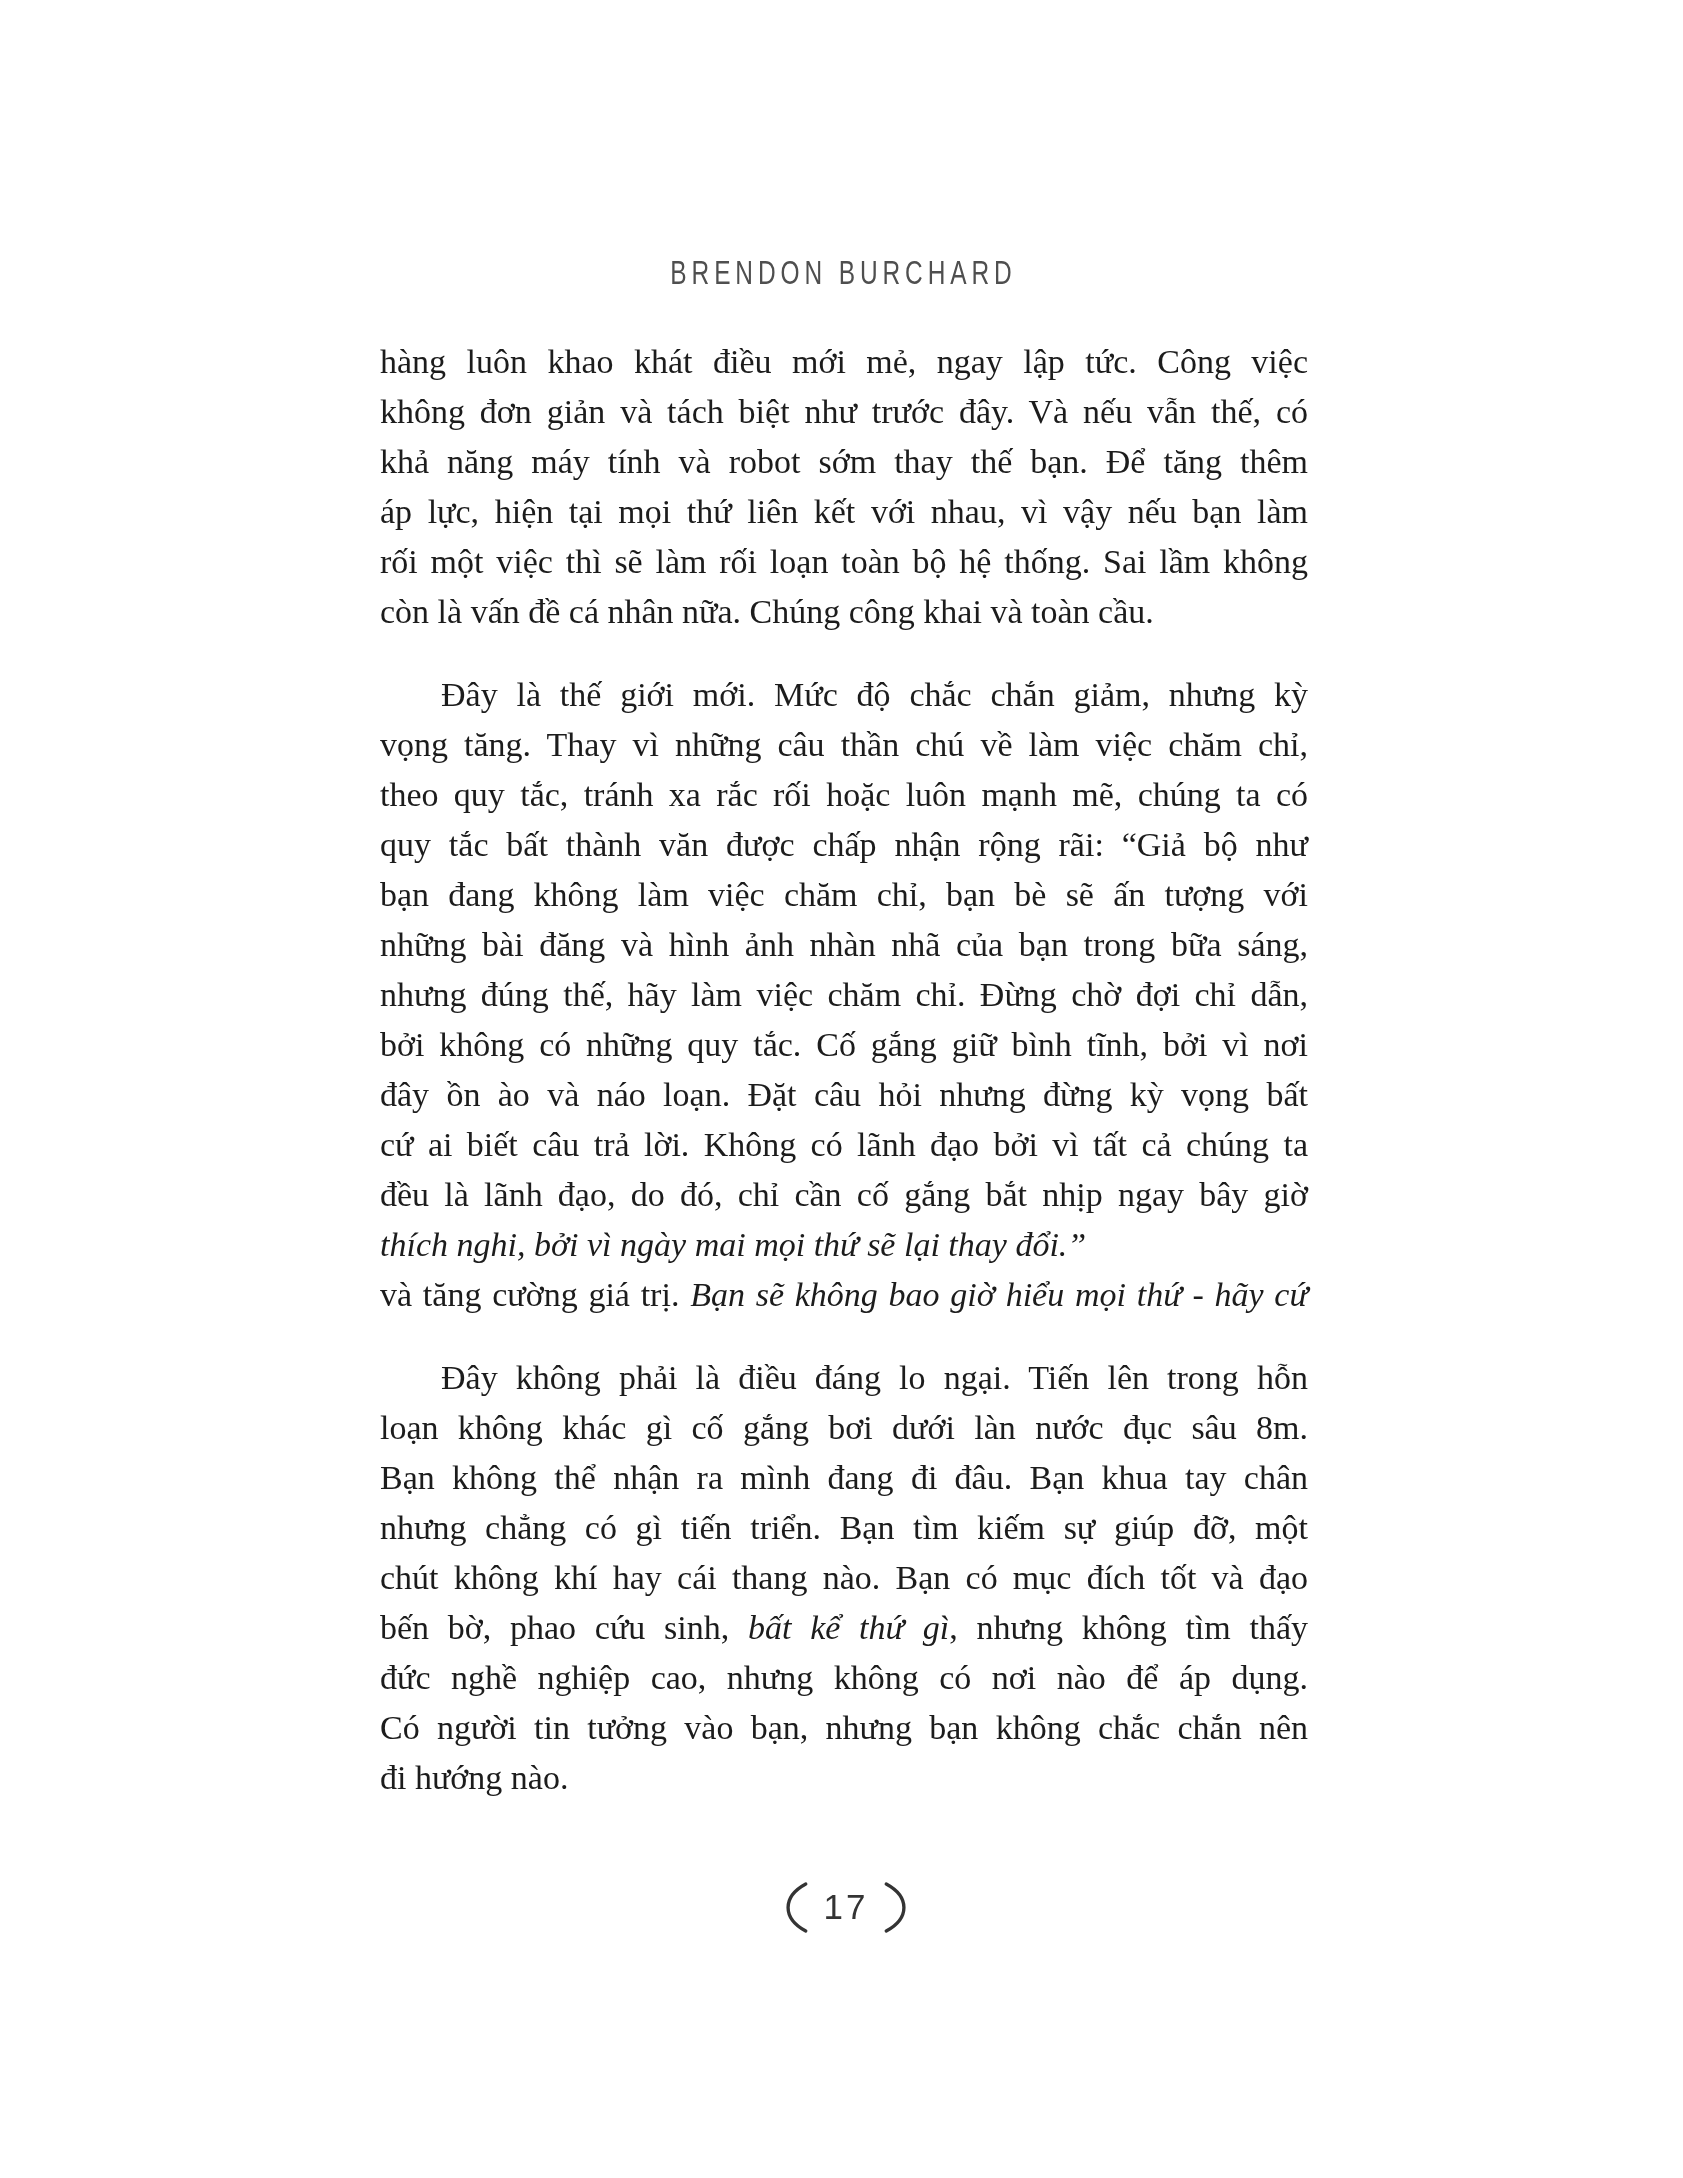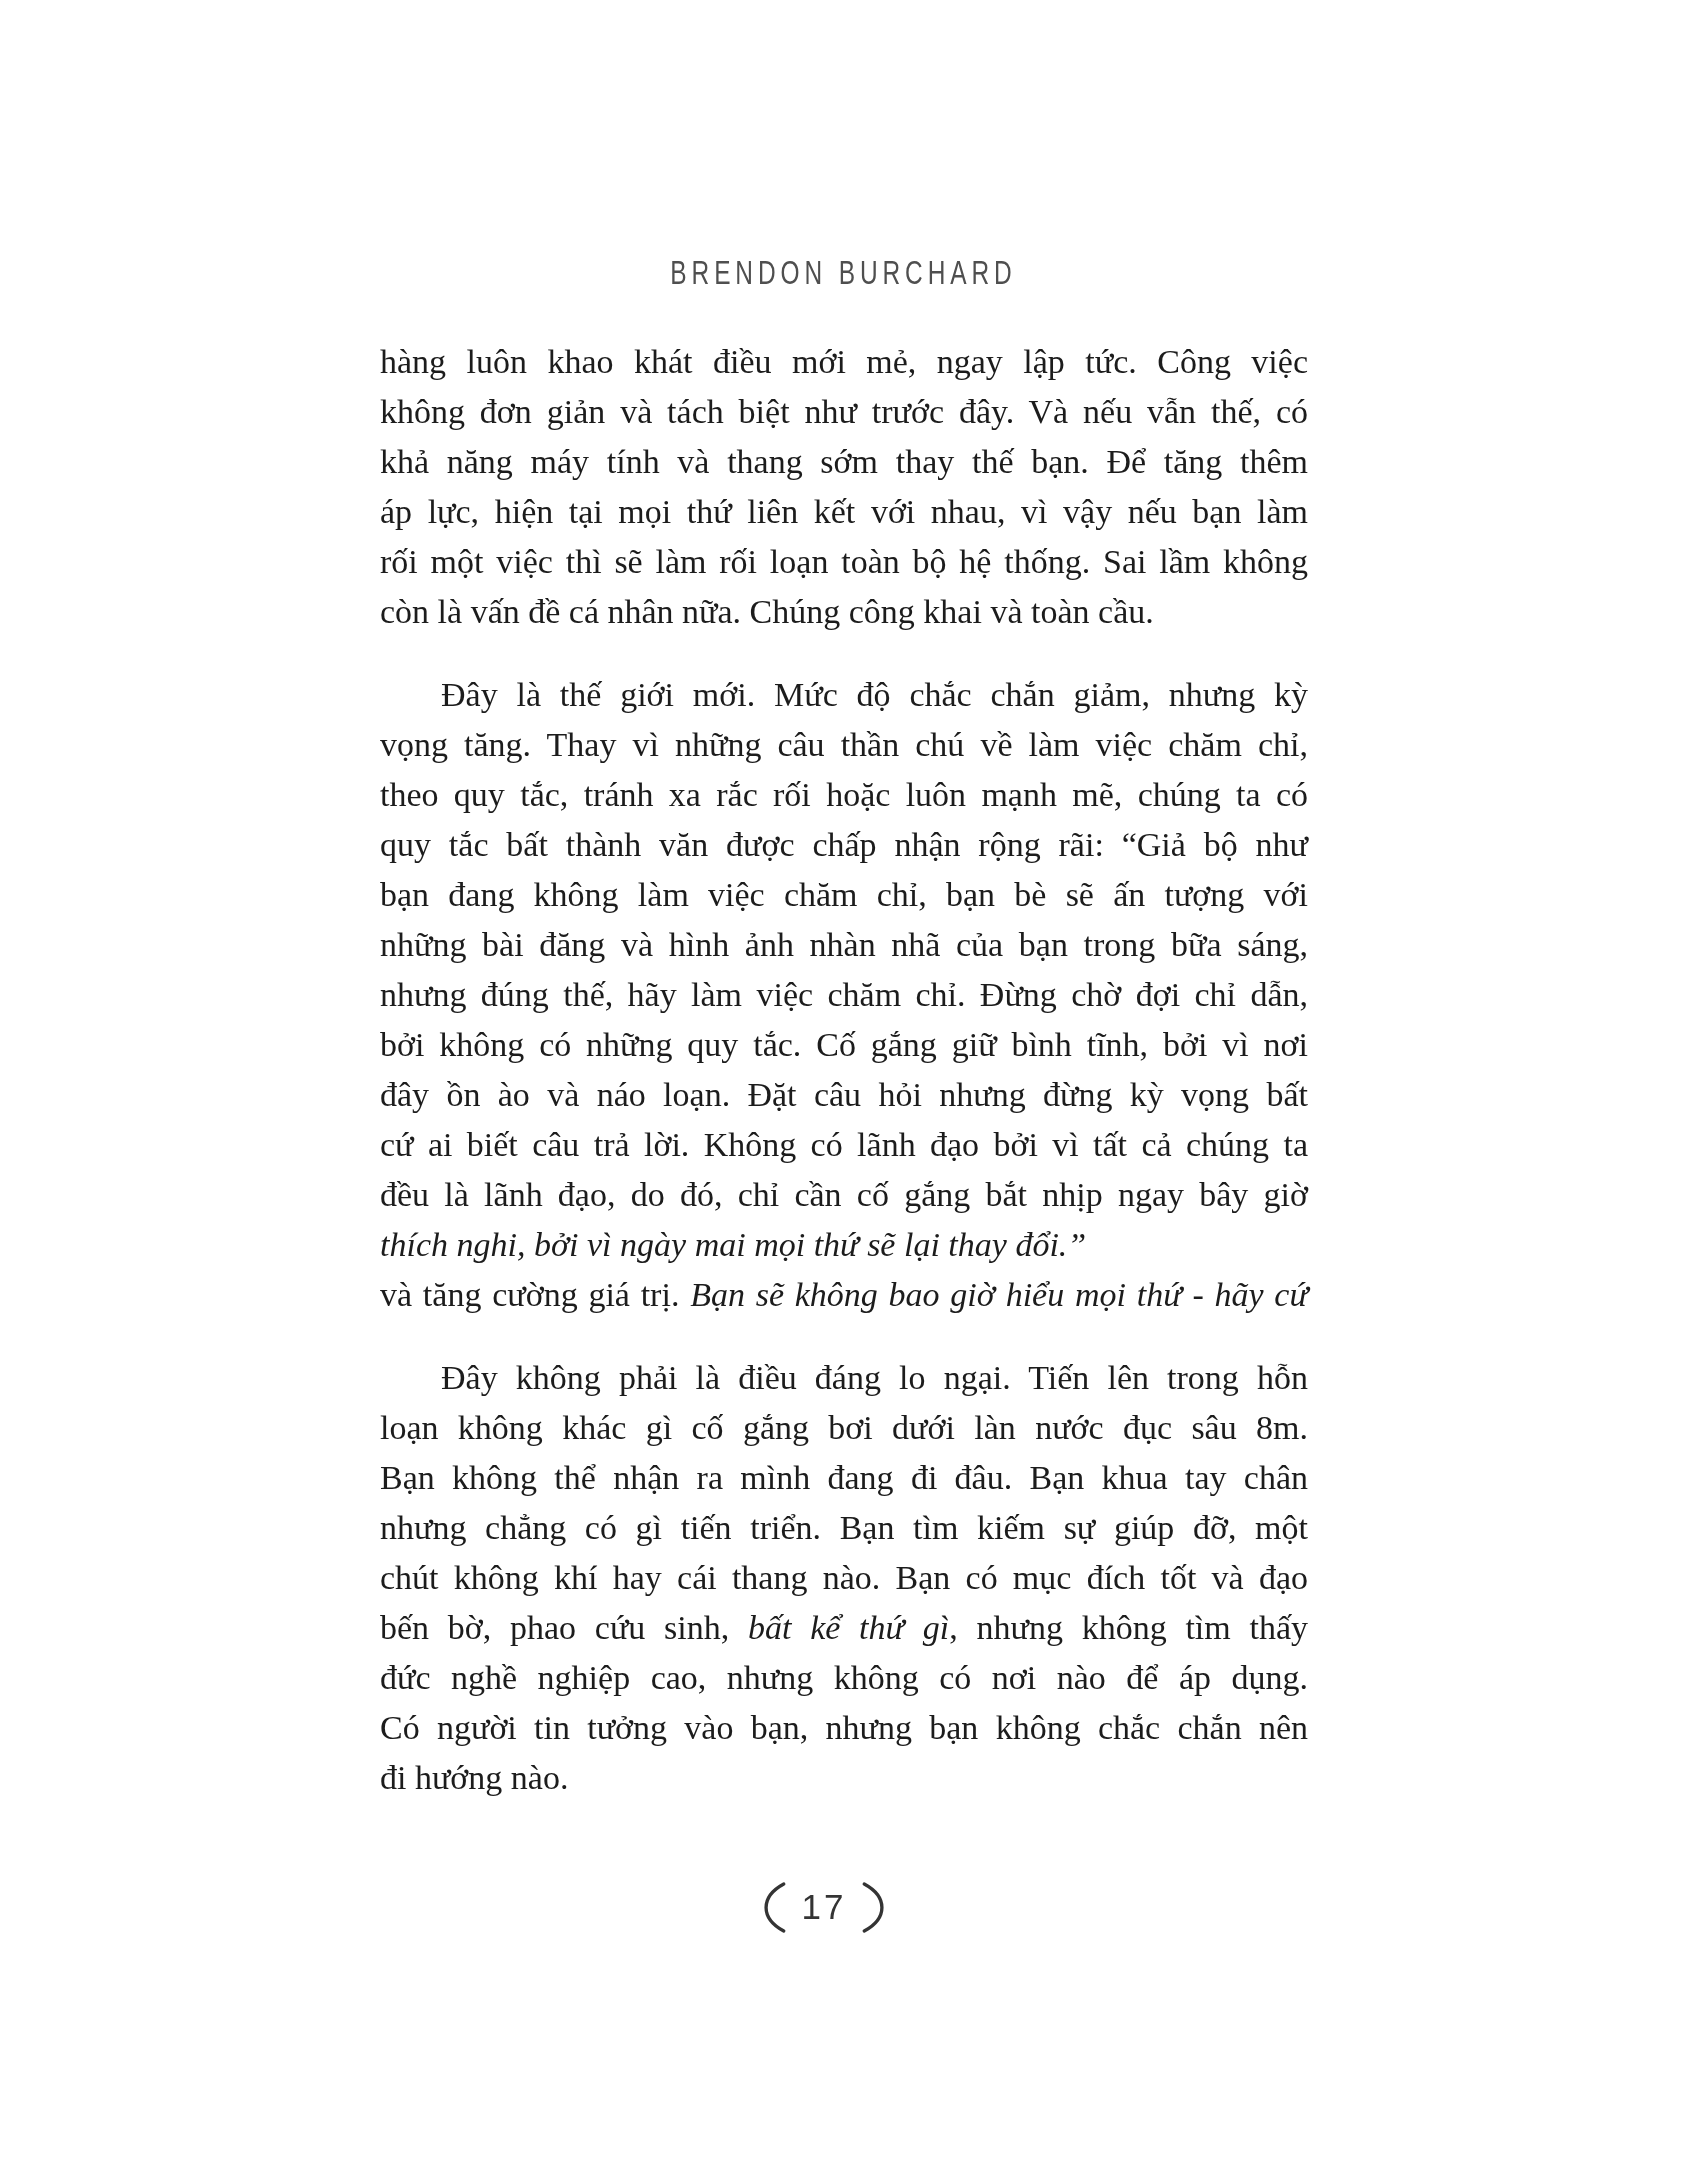--- a/index.html
+++ b/index.html
@@ -49,21 +49,21 @@
   }
   .line.last{
     text-align:right;
     text-align-last:left;
     -moz-text-align-last:left;
   }
   .line.indent{padding-left:61px;}
   .line em{font-style:italic;}
   .page-footer{
     position:absolute;
-    left:360px; top:1879px; width:928px; height:57px;
+    left:382px; top:1879px; width:928px; height:57px;
     display:flex;
     align-items:center;
     justify-content:center;
     gap:13px;
   }
   .page-footer svg path{
     fill:none;
     stroke:var(--footer-ink);
     stroke-width:3.4;
     stroke-linecap:round;
@@ -83,21 +83,21 @@
 <div id="page">
 
   <div class="running-header">
     <span class="rh-text">BRENDON BURCHARD</span>
   </div>
 
   <div class="page-body">
       <div class="para">
         <div class="line"><span>hàng luôn khao khát điều mới mẻ, ngay lập tức. Công việc</span></div>
         <div class="line"><span>không đơn giản và tách biệt như trước đây. Và nếu vẫn thế, có</span></div>
-        <div class="line"><span>khả năng máy tính và thang sớm thay thế bạn. Để tăng thêm</span></div>
+        <div class="line"><span>khả năng máy tính và robot sớm thay thế bạn. Để tăng thêm</span></div>
         <div class="line"><span>áp lực, hiện tại mọi thứ liên kết với nhau, vì vậy nếu bạn làm</span></div>
         <div class="line"><span>rối một việc thì sẽ làm rối loạn toàn bộ hệ thống. Sai lầm không</span></div>
         <div class="line last"><span>còn là vấn đề cá nhân nữa. Chúng công khai và toàn cầu.</span></div>
       </div>
       <div class="para">
         <div class="line indent"><span>Đây là thế giới mới. Mức độ chắc chắn giảm, nhưng kỳ</span></div>
         <div class="line"><span>vọng tăng. Thay vì những câu thần chú về làm việc chăm chỉ,</span></div>
         <div class="line"><span>theo quy tắc, tránh xa rắc rối hoặc luôn mạnh mẽ, chúng ta có</span></div>
         <div class="line"><span>quy tắc bất thành văn được chấp nhận rộng rãi: “Giả bộ như</span></div>
         <div class="line"><span>bạn đang không làm việc chăm chỉ, bạn bè sẽ ấn tượng với</span></div>

